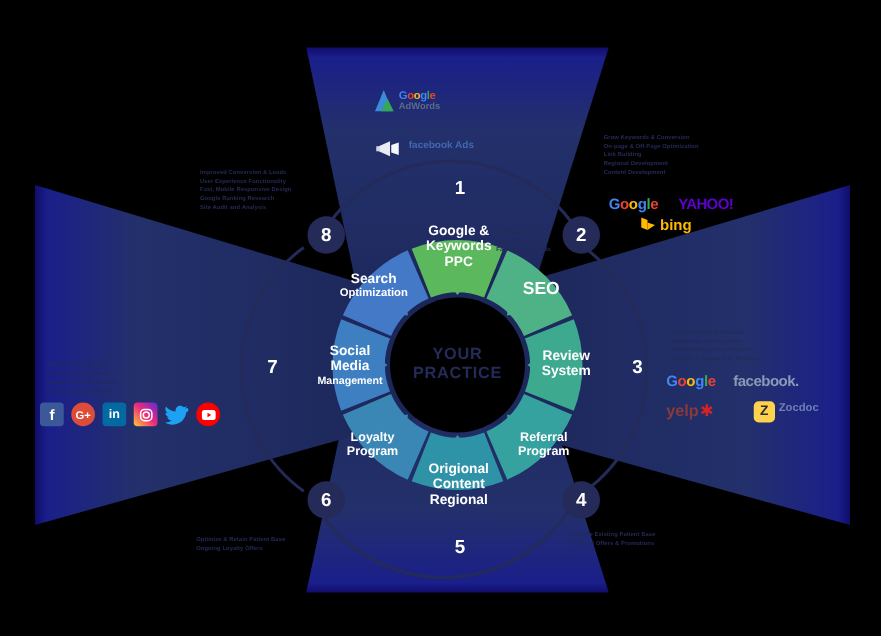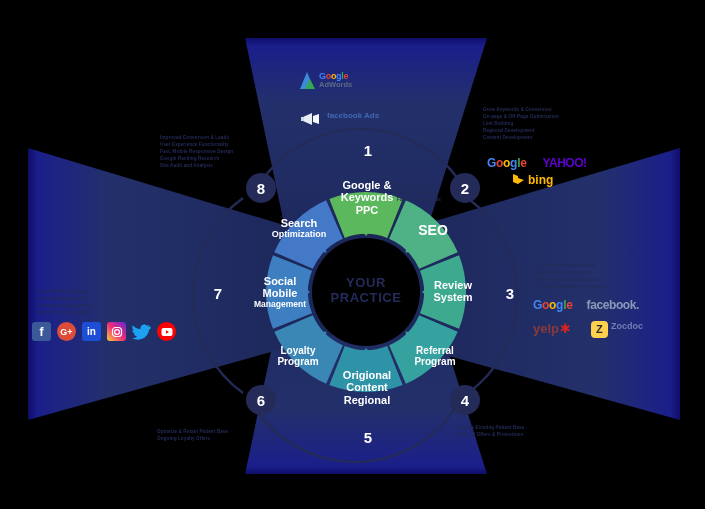--- a/index.html
+++ b/index.html
@@ -140,21 +140,21 @@
     <div>Origional</div>
     <div>Content</div>
     <div>Regional</div>
   </div>
   <div class="seg-label" style="left:266px;top:345px;width:64px;font-size:10px;">
     <div>Loyalty</div>
     <div>Program</div>
   </div>
   <div class="seg-label" style="left:244px;top:275px;width:72px;font-size:11px;">
     <div>Social</div>
-    <div>Mobile</div>
+    <div>Media</div>
     <div style="font-size:8.5px">Management</div>
   </div>
   <div class="seg-label" style="left:260px;top:217px;width:78px;font-size:11px;">
     <div>Search</div>
     <div style="font-size:9px">Optimization</div>
   </div>
 
   <div class="badge-plain" style="left:355px;top:137px;">1</div>
   <div class="badge-circle" style="left:450px;top:173px;">2</div>
   <div class="badge-plain" style="left:497px;top:280px;">3</div>
@@ -246,38 +246,38 @@
     </div>
   </div>
 
   <div class="logos" style="left:533px;top:298px;">
     <div class="logo-row" style="gap:14px">
       <div class="g-word" style="font-size:12px">
         <span class="g-b">G</span><span class="g-r">o</span><span class="g-y">o</span><span class="g-b">g</span><span class="g-g">l</span><span class="g-r">e</span>
       </div>
       <div style="font-size:12px;font-weight:bold;color:#8b99b8;letter-spacing:-.4px">facebook.</div>
     </div>
-    <div class="logo-row" style="margin-top:9px;gap:20px">
+    <div class="logo-row" style="margin-top:9px;gap:32px">
       <div class="logo-row" style="gap:1px">
         <span style="font-size:13px;font-weight:bold;color:#8a3a3a">yelp</span>
         <span style="font-size:13px;color:#d32323;font-weight:bold">✱</span>
       </div>
       <div class="logo-row" style="gap:3px">
         <span style="display:inline-block;width:17px;height:17px;border-radius:4px;
                      background:#ffd24d;color:#2d2d2d;font-size:11px;font-weight:bold;
                      text-align:center;line-height:17px;">Z</span>
         <span style="font-size:9px;font-weight:bold;color:#6e7fb5">Zocdoc</span>
       </div>
     </div>
   </div>
 
   <div class="social-row" style="left:32px;top:322px;">
     <div class="sicon" style="background:#3b5998">f</div>
     <div class="sicon round" style="background:#dd4b39;font-size:9px">G+</div>
-    <div class="sicon" style="background:#1d4ed8;font-size:10px">in</div>
+    <div class="sicon" style="background:#0369a1;font-size:10px">in</div>
     <div class="sicon" style="background:linear-gradient(45deg,#f9ce34,#ee2a7b,#6228d7)">
       <svg width="12" height="12" viewBox="0 0 12 12">
           <rect x="1.5" y="1.5" width="9" height="9" rx="3" fill="none" stroke="#fff" stroke-width="1.2"></rect>
           <circle cx="6" cy="6" r="2.4" fill="none" stroke="#fff" stroke-width="1.2"></circle>
         </svg>
     </div>
     <div class="sicon" style="background:transparent">
       <svg width="19" height="16" viewBox="0 0 19 16">
           <path d="M18 2.2c-.7.3-1.4.5-2.2.6.8-.5 1.4-1.2 1.7-2.1-.7.4-1.6.8-2.5 1C14.3 1 13.3.5 12.2.5c-2.1 0-3.8 1.7-3.8 3.8 0 .3 0 .6.1.9C5.3 5 2.6 3.5.8 1.2c-.3.6-.5 1.2-.5 2 0 1.3.7 2.5 1.7 3.2-.6 0-1.2-.2-1.7-.5 0 1.9 1.3 3.4 3.1 3.8-.3.1-.7.1-1 .1-.2 0-.5 0-.7-.1.5 1.5 1.9 2.6 3.6 2.7-1.3 1-3 1.6-4.8 1.6H0c1.7 1.1 3.8 1.7 6 1.7 7.2 0 11.1-5.9 11.1-11.1V6c.8-.5 1.4-1.2 1.9-2z" fill="#1da1f2"></path>
         </svg>

